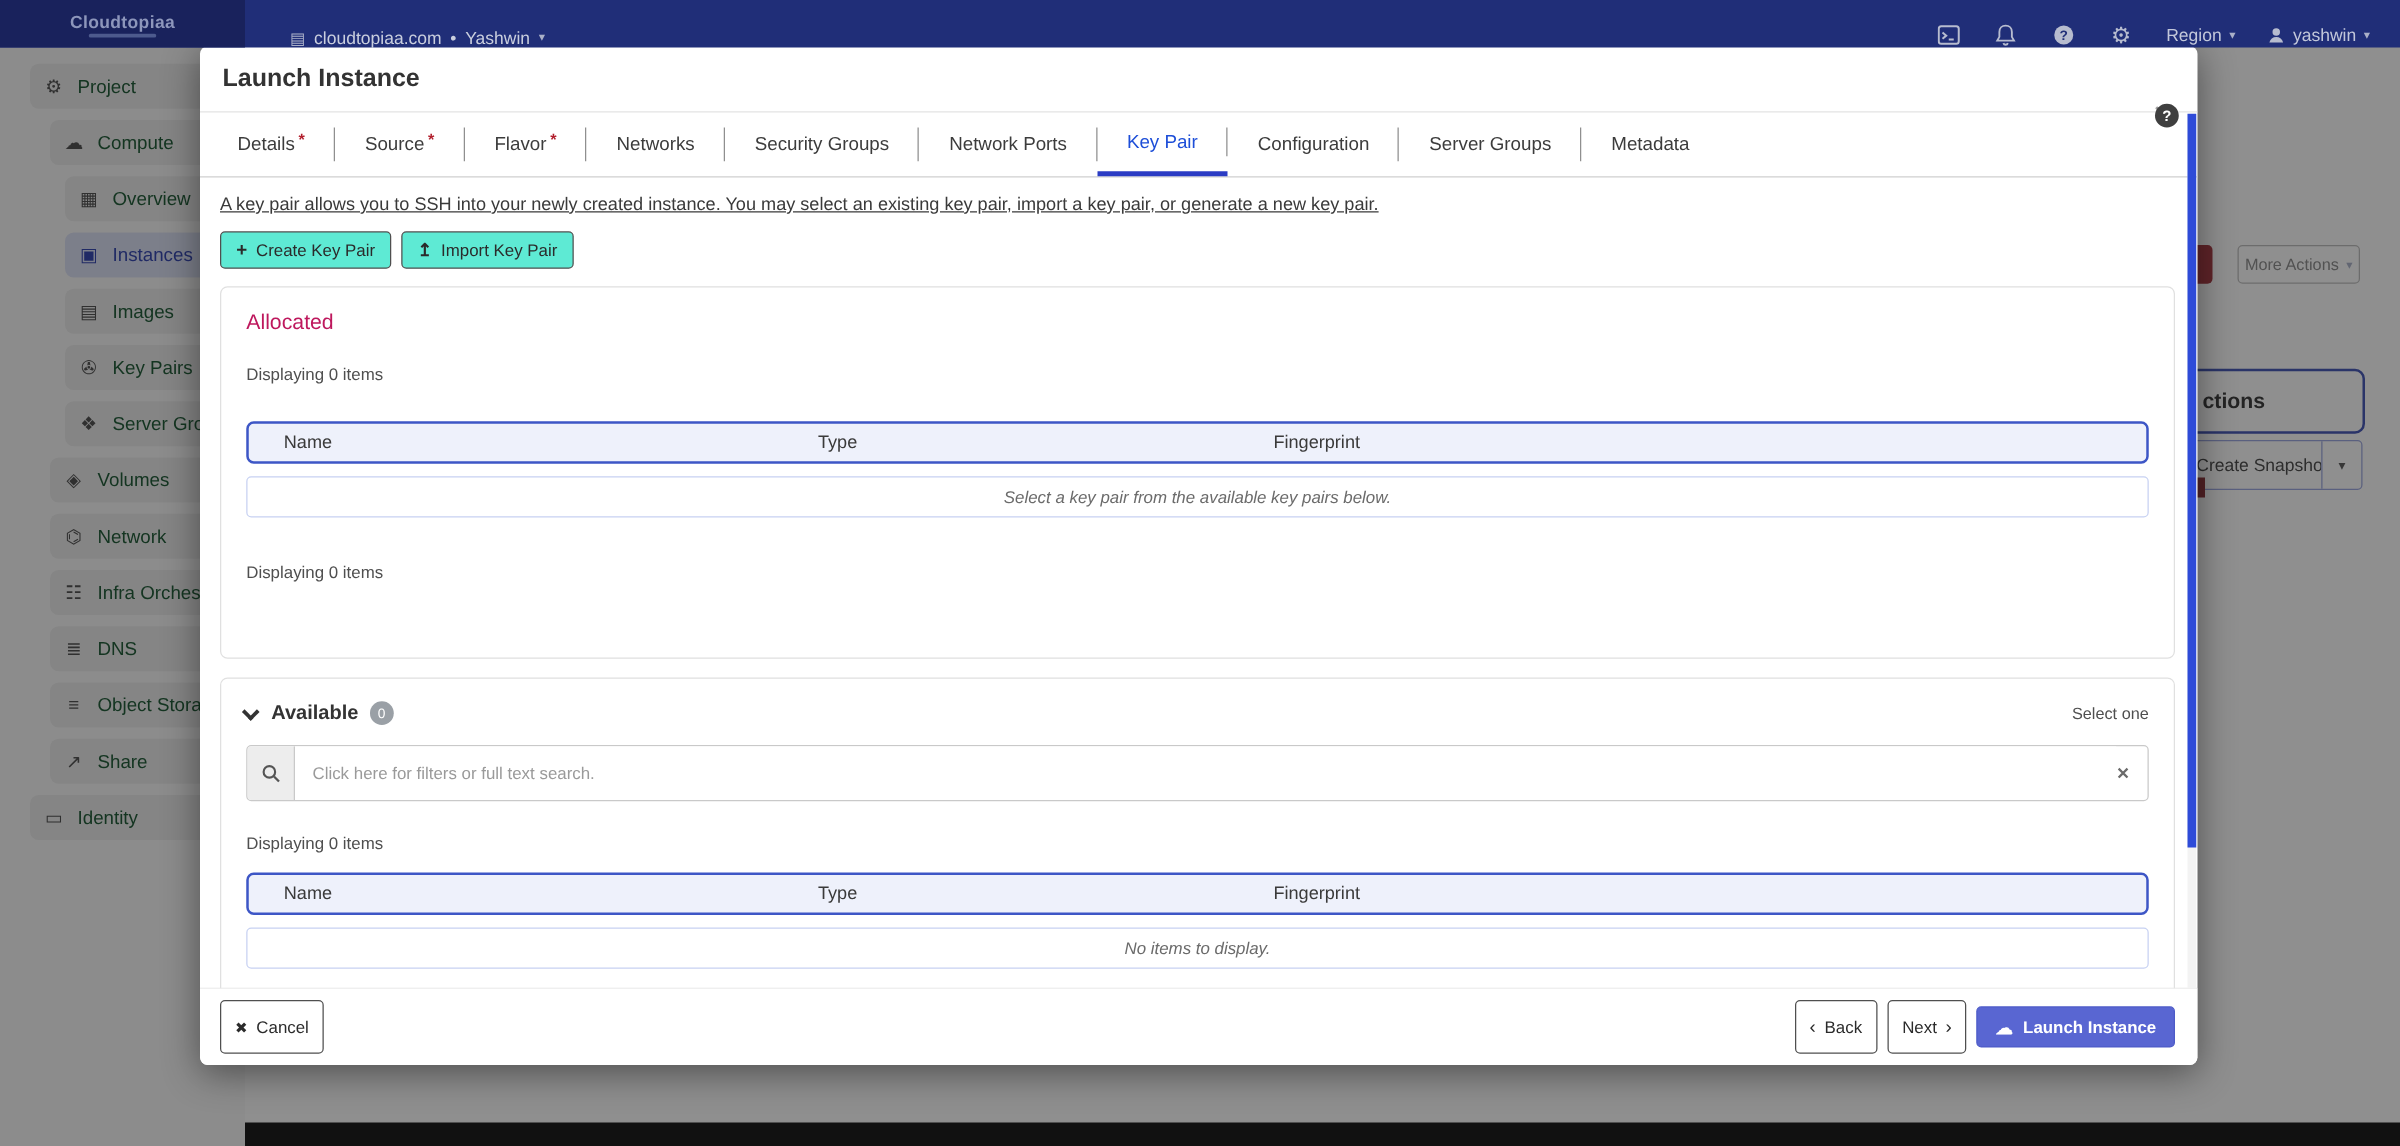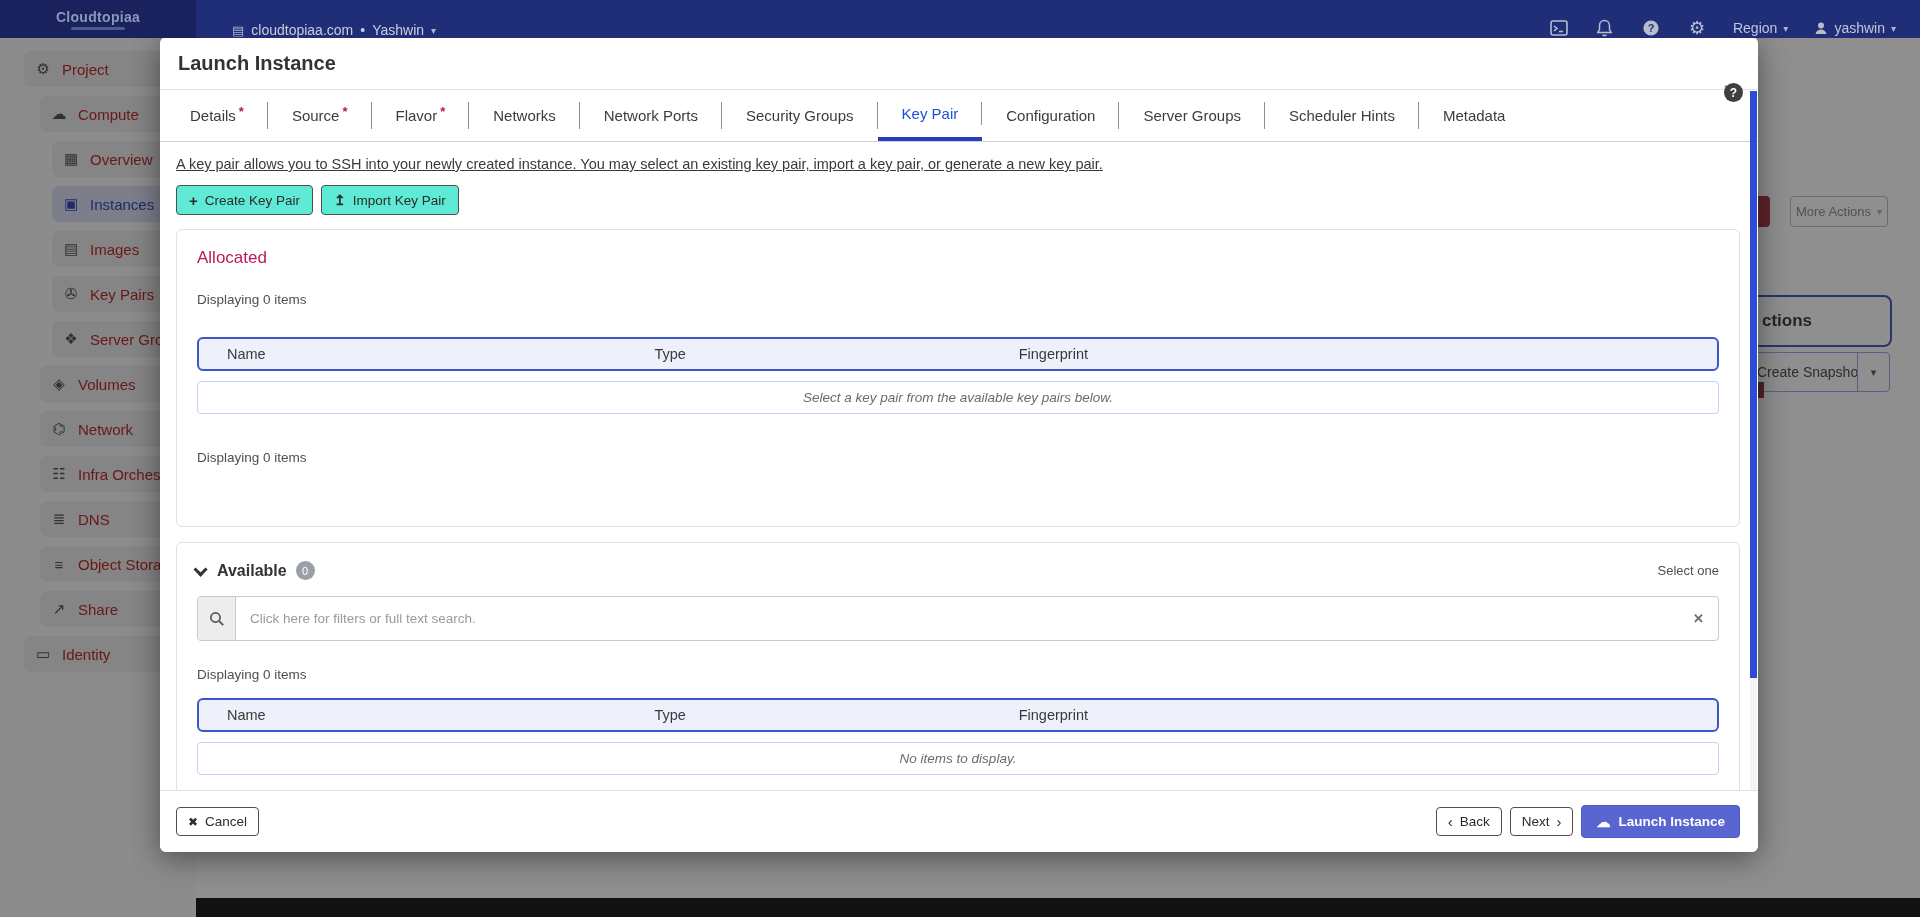--- a/index.html
+++ b/index.html
@@ -20,21 +20,21 @@
   .nav-ico { width:20px; height:20px; display:flex; align-items:center; justify-content:center; color:#b7bccf; }
   .nav-ico svg { display:block; }
   .nav-gear::before { content:"\2699"; font-size:18px; color:#b7bccf; }
   .nav-item { display:flex; align-items:center; gap:6px; color:#c2c7da; font-size:14px; }
 
   
   .sidebar { position:absolute; left:0; top:38px; width:196px; height:879px;
     background:#fafafa; padding-top:13px; overflow:hidden; z-index:10; }
   .side-item { height:36px; margin-bottom:9px; margin-right:14px; background:#ebebeb;
     border-radius:7px; display:flex; align-items:center; gap:10px; padding:0 10px;
-    font-size:15px; color:#b91c1c; white-space:nowrap; overflow:hidden; }
+    font-size:15px; color:#14532d; white-space:nowrap; overflow:hidden; }
   .lv0 { margin-left:24px; } .lv1 { margin-left:40px; } .lv2 { margin-left:52px; }
   .side-item.active { background:#dbe0f6; color:#2b3eae; }
   .side-ico { width:18px; flex:0 0 auto; font-size:15px; color:#4a4a4a; text-align:center; }
   .side-item.active .side-ico { color:#2b3eae; }
   .i-gear::before{content:"\2699"} .i-cloud::before{content:"\2601"}
   .i-monitor::before{content:"\25A6"} .i-server::before{content:"\25A3"}
   .i-file::before{content:"\25A4"} .i-key::before{content:"\2707"}
   .i-group::before{content:"\2756"} .i-cube::before{content:"\25C8"}
   .i-network::before{content:"\232C"} .i-infra::before{content:"\2637"}
   .i-dns::before{content:"\2263"} .i-storage::before{content:"\2261"}
@@ -129,21 +129,21 @@
   .searchbar input::placeholder { color:#9a9a9a; }
   .search-clear { display:flex; align-items:center; padding-right:14px; color:#6b6b6b;
     font-size:13px; font-weight:bold; }
   .search-clear::before { content:"\2715"; }
   .avail-displaying { margin-bottom:16px; }
 
   
   .modal-footer { position:absolute; left:0; right:0; bottom:0; height:62px; background:#fff;
     border-top:1px solid #e2e2e2; border-radius:0 0 6px 6px; display:flex; align-items:center;
     padding:0 18px 0 16px; z-index:4; }
-  .btn-footer { display:inline-flex; align-items:center; gap:7px; height:29px; padding:0 11px;
+  .btn-footer { display:inline-flex; align-items:center; gap:7px; height:43px; padding:0 11px;
     border:1px solid #4f4f4f; border-radius:4px; background:#fff; font-size:13.5px; color:#2b2b2b; }
   .ic-x::before { content:"\2716"; font-size:12px; }
   .ic-back::before { content:"\2039"; font-size:15px; }
   .ic-next::after { content:"\203A"; font-size:15px; }
   .footer-right { margin-left:auto; display:flex; gap:8px; align-items:center; }
   .btn-launch { display:inline-flex; align-items:center; gap:8px; height:33px; padding:0 14px;
     background:#5966d2; border:1px solid #4d5bc7; border-radius:4px; color:#fff;
     font-size:13.5px; font-weight:bold; }
   .ic-cloud::before { content:"\2601"; font-size:14px; }
 </style>
@@ -296,36 +296,33 @@
       <span class="star">*</span>
     </div>
     <div class="tab">
       <span>Flavor</span>
       <span class="star">*</span>
     </div>
     <div class="tab">
       <span>Networks</span>
     </div>
     <div class="tab">
+      <span>Security Groups</span>
+    </div>
+    <div class="tab">
       <span>Network Ports</span>
-    </div>
-    <div class="tab">
-      <span>Security Groups</span>
     </div>
     <div class="tab active">
       <span>Key Pair</span>
     </div>
     <div class="tab">
       <span>Configuration</span>
     </div>
     <div class="tab">
       <span>Server Groups</span>
-    </div>
-    <div class="tab">
-      <span>Scheduler Hints</span>
     </div>
     <div class="tab">
       <span>Metadata</span>
     </div>
   </div>
 
   <div class="modal-body">
     <div class="kp-desc">A key pair allows you to SSH into your newly created instance. You may select an existing key pair, import a key pair, or generate a new key pair.</div>
     <div class="kp-actions">
       <button class="btn-outline">

